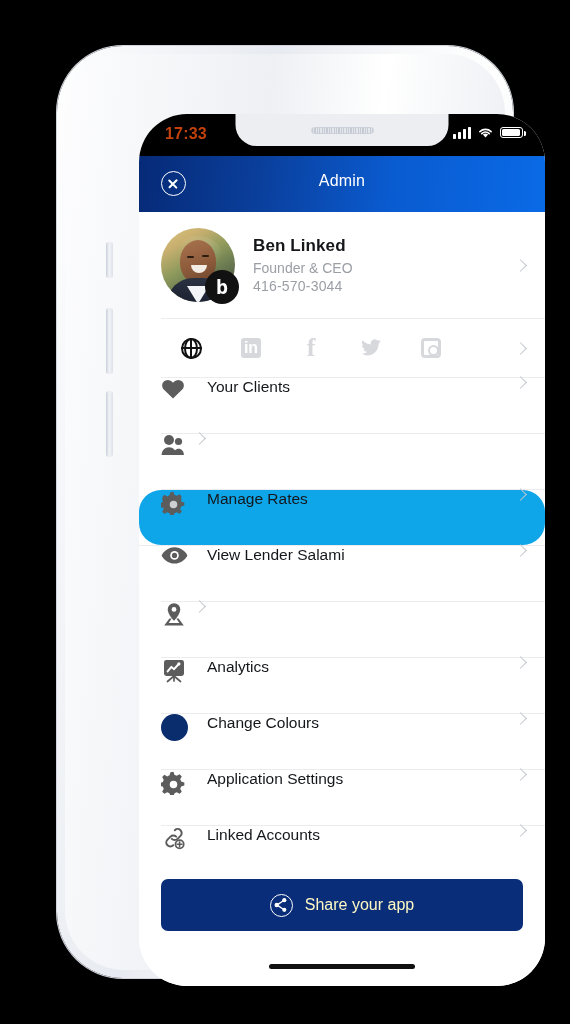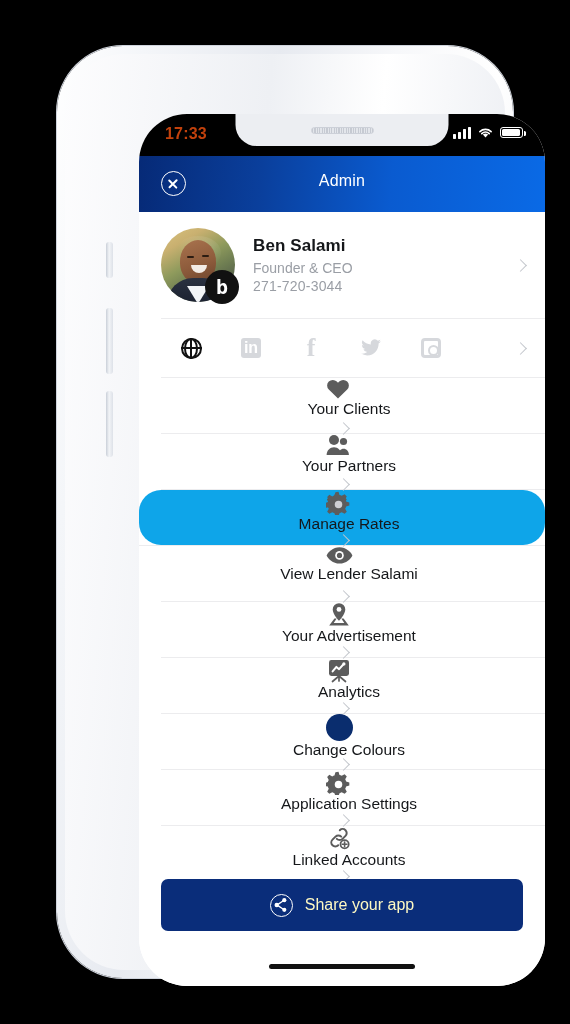--- a/index.html
+++ b/index.html
@@ -155,21 +155,21 @@
   .soc-globe em{ position:absolute; left:1.5px; top:-2px; bottom:-2px; right:1.5px; border:2px solid #111; border-radius:50%/50%; }
   .soc-li{ width:20px; height:20px; background:#d6d8dc; border-radius:3px; color:#fff; font-size:16px; font-weight:700;
     display:flex; align-items:center; justify-content:center; font-style:normal; }
   .soc-fb{ color:#d6d8dc; font-size:26px; font-weight:700; line-height:.8; font-family:"Liberation Serif",serif; }
   .soc-tw{ color:#d6d8dc; font-size:21px; line-height:1; }
   .soc-ig{ width:20px; height:20px; border:3px solid #d6d8dc; border-radius:4px; position:relative; }
   .soc-ig:before{ content:""; position:absolute; left:3.5px; top:3.5px; width:7px; height:7px; border:2.5px solid #d6d8dc; border-radius:50%; }
 
   
   .menu-item{
-    height:55px; display:flex; align-items:center; padding:0 20px 0 22px; cursor:pointer; background:#fff;flex-direction:column;
+    height:55px; display:flex; align-items:flex-start; padding:0 20px 0 22px; cursor:pointer; background:#fff;
   }
   .menu-item.active{ background:#0ea5e9;border-radius:22px; }
   .menu-icon{ width:34px; flex:0 0 auto; display:flex; align-items:center; justify-content:flex-start; color:#5c5c5c; }
   .menu-label{ flex:1 1 auto; margin-left:12px; font-size:15.5px; color:#15171a; }
 
   .ic-swatch{ width:27px; height:27px; border-radius:50%; background:#0a2d6e; }
 
   
   #share-wrap{ position:absolute; left:0; right:0; bottom:55px; padding:0 22px; }
   #share-btn{
@@ -237,23 +237,23 @@
             <div id="av-eye-r"></div>
             <div id="av-smile"></div>
             <div id="av-body"></div>
             <div id="av-shirt"></div>
           </div>
           <div id="avatar-badge">
             <span id="badge-logo">b</span>
           </div>
         </div>
         <div id="profile-text">
-          <div id="profile-name">Ben Salami</div>
+          <div id="profile-name">Ben Linked</div>
           <div id="profile-title">Founder &amp; CEO</div>
-          <div id="profile-phone">271-720-3044</div>
+          <div id="profile-phone">416-570-3044</div>
         </div>
         <span class="chev"></span>
       </div>
 
       <div class="divider"></div>
 
       <div id="social-row">
         <div id="social-icons">
           <span class="soc">
               <span class="soc-globe">
@@ -293,21 +293,20 @@
 
       <div class="menu-item">
         <span class="menu-icon">
           <svg width="26" height="23" viewBox="0 0 26 23">
             <circle cx="8" cy="6" r="5" fill="#5c5c5c"></circle>
             <path d="M0.6 21c0-4.5 3.4-7.8 7.4-7.8s7.4 3.3 7.4 7.8z" fill="#5c5c5c"></path>
             <circle cx="17.5" cy="7.5" r="3.6" fill="#5c5c5c"></circle>
             <path d="M12.3 21c0-3.6 2.4-6.3 5.3-6.3s5.3 2.7 5.3 6.3z" fill="#5c5c5c"></path>
           </svg>
         </span>
-        <span class="menu-label">Your Partners</span>
         <span class="chev"></span>
       </div>
       <div class="divider"></div>
 
       <div class="menu-item active">
         <span class="menu-icon">
           <svg width="25" height="25" viewBox="0 0 24 24">
               <path d="M12 8.3A3.7 3.7 0 1 0 12 15.7 3.7 3.7 0 0 0 12 8.3m9.4 5.2-2.2-.6a7.4 7.4 0 0 0-.62-1.5l1.12-2a.6.6 0 0 0-.1-.72l-2.28-2.28a.6.6 0 0 0-.72-.1l-2 1.12a7.4 7.4 0 0 0-1.5-.62l-.6-2.2a.6.6 0 0 0-.58-.44h-3.22a.6.6 0 0 0-.58.44l-.6 2.2a7.4 7.4 0 0 0-1.5.62l-2-1.12a.6.6 0 0 0-.72.1L1.12 8.68a.6.6 0 0 0-.1.72l1.12 2a7.4 7.4 0 0 0-.62 1.5l-2.2.6a.6.6 0 0 0-.44.58v3.22q0 .01 0 0" fill="#5c5c5c"></path>
               <path d="M12 1.6l.95 3.1a7.1 7.1 0 0 1 2.1.87l2.83-1.52 2.07 2.07-1.52 2.83a7.1 7.1 0 0 1 .87 2.1l3.1.95v2.93l-3.1.95a7.1 7.1 0 0 1-.87 2.1l1.52 2.83-2.07 2.07-2.83-1.52a7.1 7.1 0 0 1-2.1.87l-.95 3.1H9.07l-.95-3.1a7.1 7.1 0 0 1-2.1-.87l-2.83 1.52-2.07-2.07 1.52-2.83a7.1 7.1 0 0 1-.87-2.1L-1.33 15.5v-2.93l3.1-.95a7.1 7.1 0 0 1 .87-2.1L1.12 6.69l2.07-2.07L6.02 6.14a7.1 7.1 0 0 1 2.1-.87l.95-3.1z" fill="#5c5c5c"></path>
               <circle cx="12" cy="14" r="3.6" fill="#cecfd3"></circle>
@@ -332,21 +331,20 @@
       <div class="divider"></div>
 
       <div class="menu-item">
         <span class="menu-icon">
           <svg width="26" height="25" viewBox="0 0 26 25">
             <path d="M13 1.2a6.3 6.3 0 0 0-6.3 6.3c0 4.7 6.3 11.3 6.3 11.3s6.3-6.6 6.3-11.3A6.3 6.3 0 0 0 13 1.2z" fill="#5c5c5c"></path>
             <circle cx="13" cy="7.4" r="2.4" fill="#ffffff"></circle>
             <path d="M8.4 16.4 3.2 23.4h19.6l-5.2-7h-2.3l3 4.7H7.7l3-4.7z" fill="#5c5c5c"></path>
           </svg>
         </span>
-        <span class="menu-label">Your Advertisement</span>
         <span class="chev"></span>
       </div>
       <div class="divider"></div>
 
       <div class="menu-item">
         <span class="menu-icon">
           <svg width="26" height="25" viewBox="0 0 26 25">
             <rect x="3" y="2" width="20" height="16" rx="2.4" fill="#5c5c5c"></rect>
             <path d="M6.6 13.4 10.4 8.9l2.7 2.3 4.6-5.2" stroke="#ffffff" stroke-width="2" fill="none" stroke-linecap="round" stroke-linejoin="round"></path>
             <circle cx="17.9" cy="5.9" r="1.6" fill="#ffffff"></circle>

